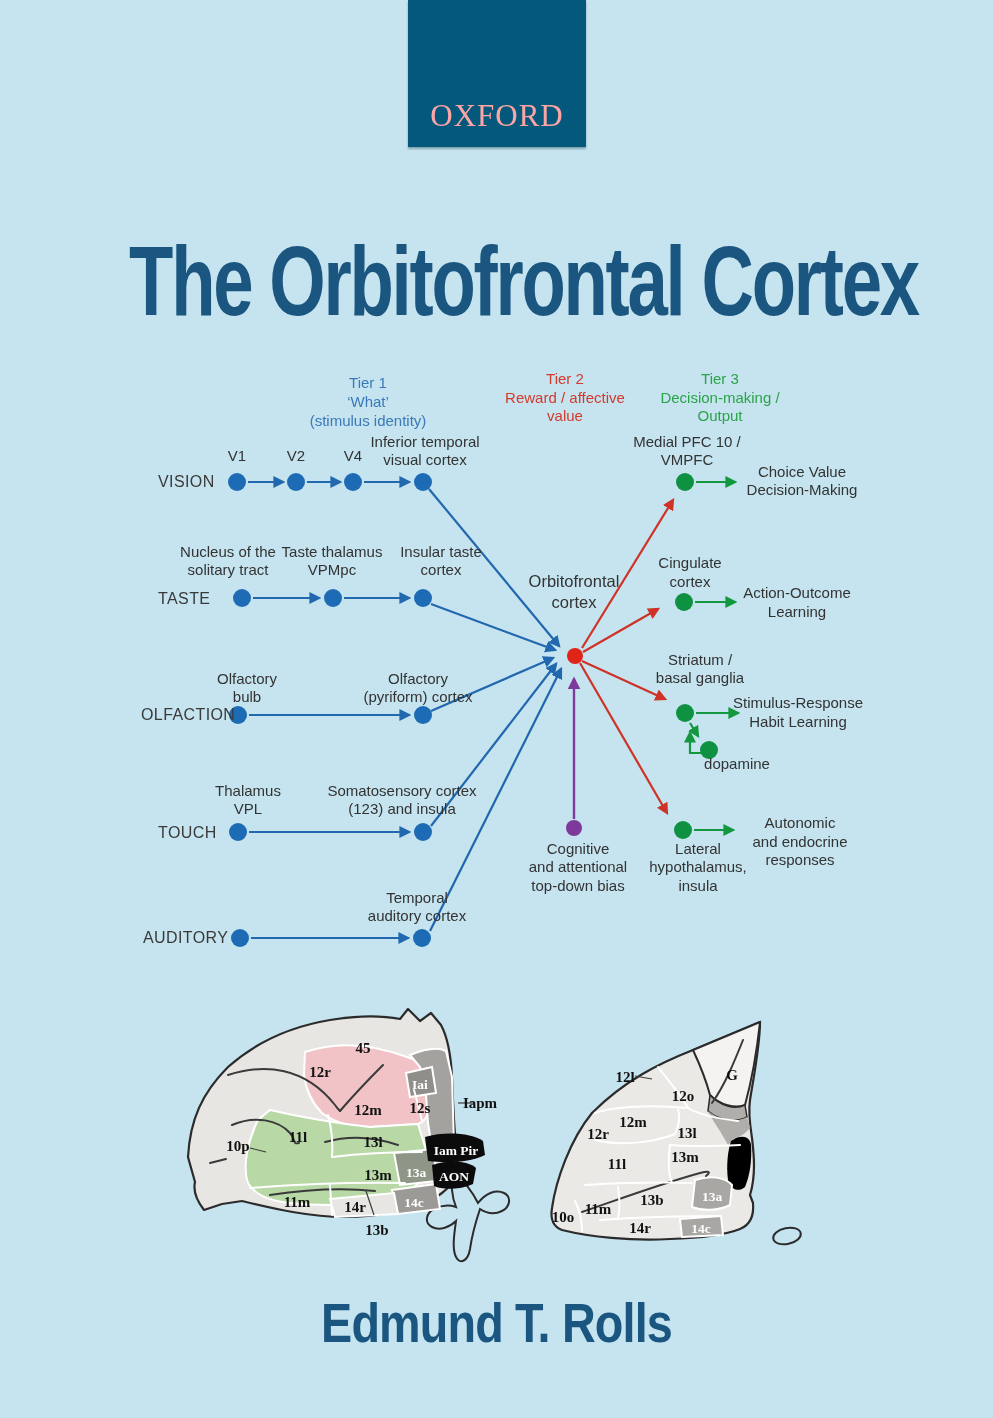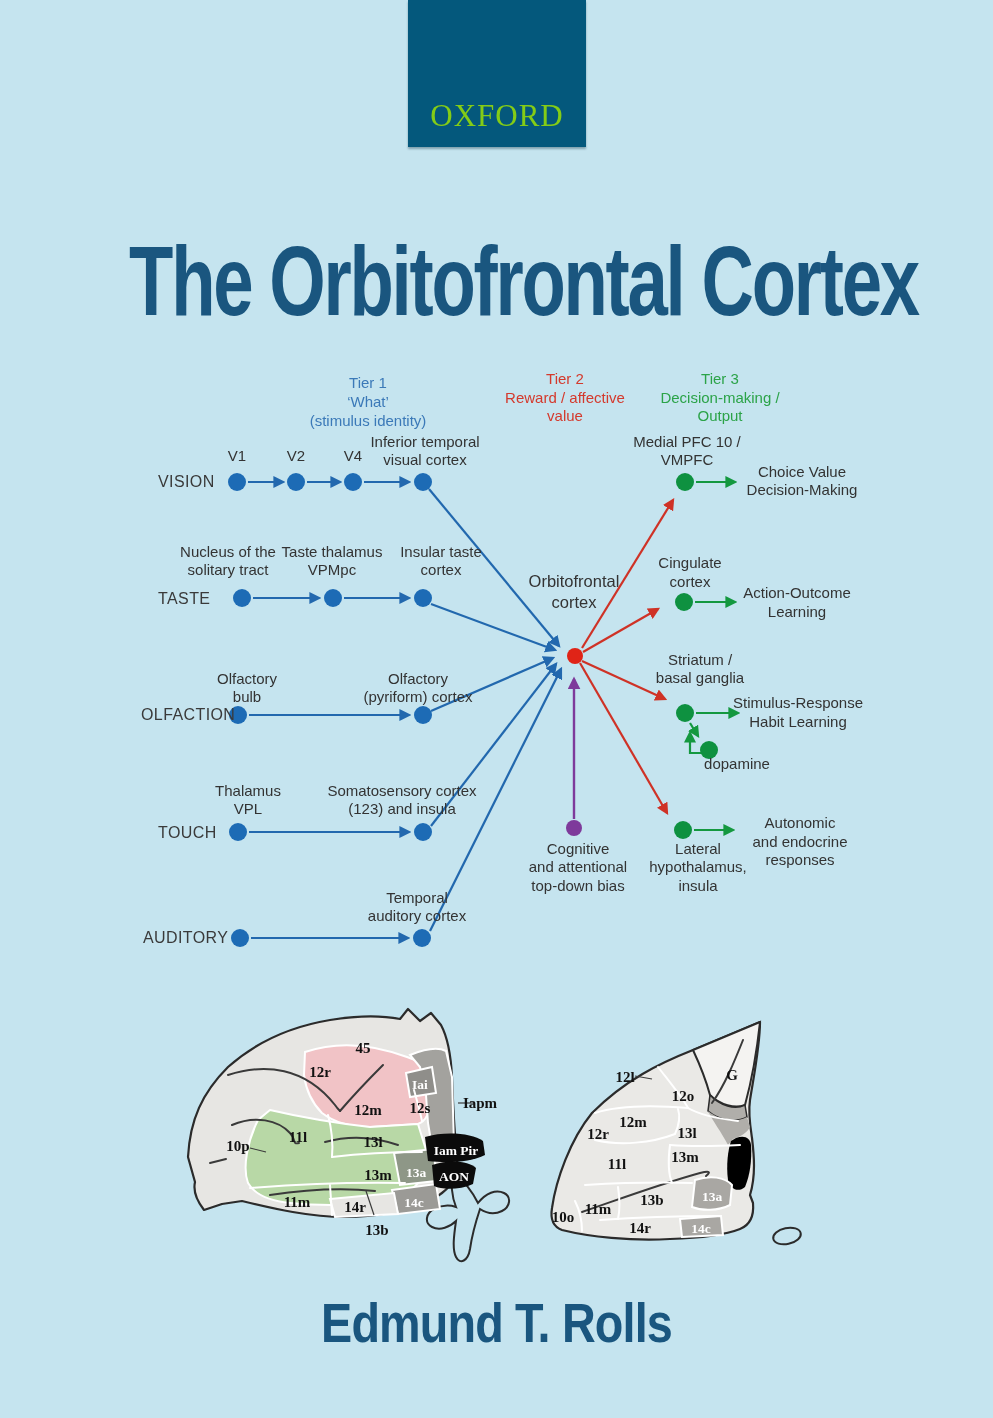--- a/index.html
+++ b/index.html
@@ -1,19 +1,19 @@
 <!DOCTYPE html>
 <html><head>
 <meta charset="utf-8">
 <style>
   html,body{margin:0;padding:0;}
   .cover{position:relative;width:993px;height:1418px;background:#c5e4ef;overflow:hidden;
          font-family:"Liberation Sans",sans-serif;}
   .oxford{position:absolute;left:408px;top:0;width:178px;height:147px;background:#04587c;
-          color:#84cc16;display:flex;align-items:flex-end;justify-content:center;
+          color:#fca5a5;display:flex;align-items:flex-end;justify-content:center;
           padding-bottom:13px;box-sizing:border-box;font-family:"Liberation Serif",serif;
           font-size:31px;letter-spacing:1px;box-shadow:0 2px 2px rgba(0,40,60,.35);}
   .title{position:absolute;top:225px;left:0;width:993px;text-align:center;margin:0;
          font-size:98px;font-weight:bold;color:#1a567f;white-space:nowrap;
          letter-spacing:-3px;transform:scaleX(.74);transform-origin:50% 50%;}
   .author{position:absolute;top:1291px;left:0;width:993px;text-align:center;
           font-size:55px;font-weight:bold;color:#1a567f;white-space:nowrap;
           letter-spacing:-1px;transform:scaleX(.85);transform-origin:50% 50%;}
   svg{position:absolute;}
   #pathway{left:0;top:0;}

